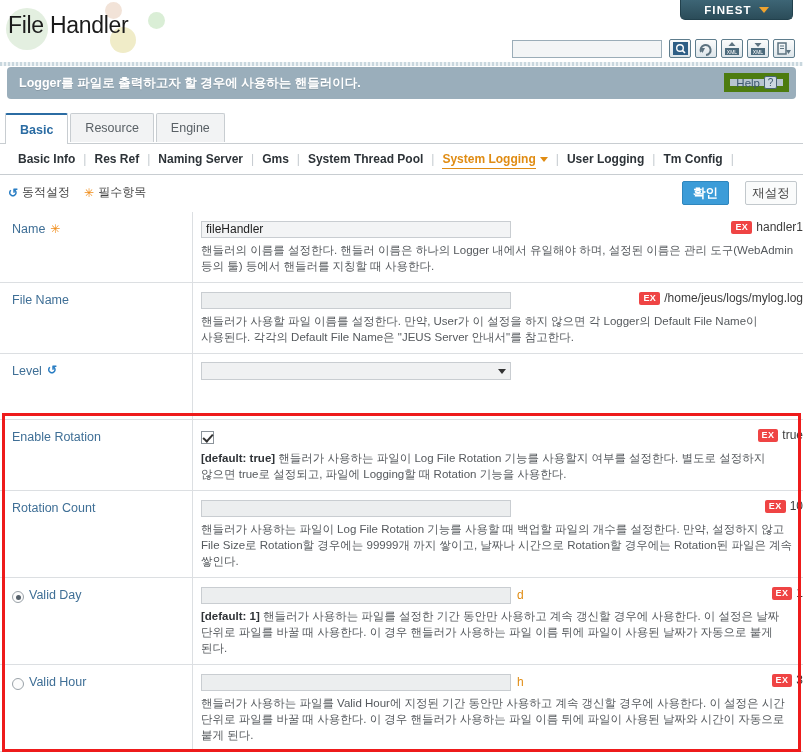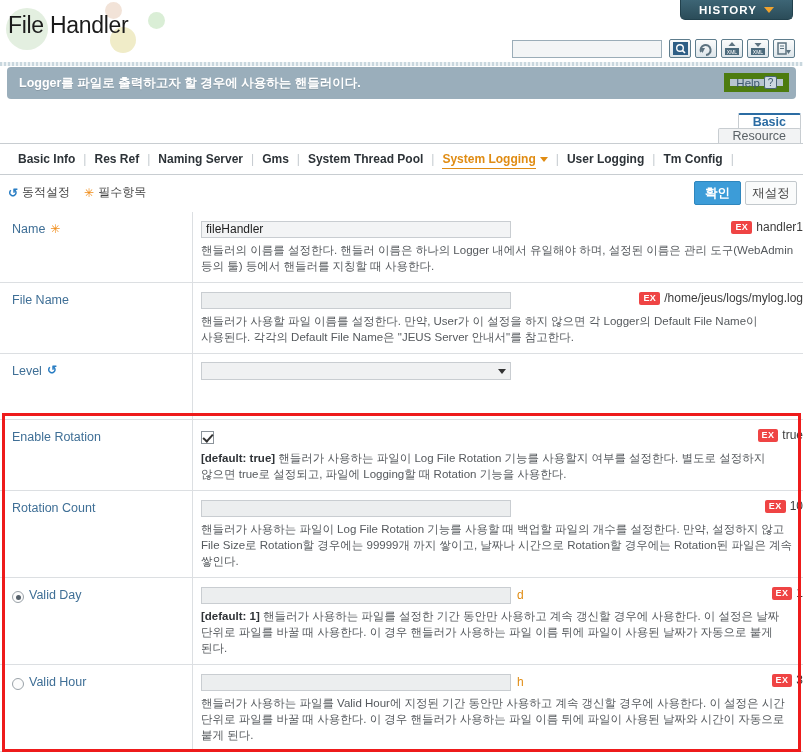--- a/index.html
+++ b/index.html
@@ -103,21 +103,21 @@
     font-size:10px;color:#3c586e;display:flex;align-items:center;justify-content:center;
     background:#ccd8e0;
   }
 
   
   .tabstrip {
     position:absolute; left:0; top:113px; width:803px; height:31px;
     border-bottom:1px solid #c8cdd1;
     background:#ffffff;
   }
-  .tabstrip .tabs { display:flex; height:31px; align-items:flex-end; padding-left:5px;flex-direction:column; }
+  .tabstrip .tabs { display:flex; height:31px; padding-left:5px; }
   .tab {
     height:29px; min-width:60px; padding:0 14px;
     display:flex;align-items:center;justify-content:center;
     font-size:12.5px; color:#5a6166;
     background:#f2f3f4;
     border:1px solid #c8cdd1; border-bottom:none;
     margin-right:2px; cursor:pointer;
     border-radius:2px 2px 0 0;
   }
   .tab.active {
@@ -151,21 +151,21 @@
   
   .legend-row {
     position:absolute; left:0; top:175px; width:803px; height:37px;
     background:#ffffff;
   }
   .legend-items { position:absolute; left:8px; top:9px; display:flex; align-items:center; gap:14px; }
   .legend-item { display:flex; align-items:center; gap:4px; font-size:12px; color:#444; }
   .ic-dyn { color:#2a7ec4; font-size:12px; font-weight:bold; }
   .ic-req { color:#f08c19; font-size:12px; }
 
-  .legend-btns { position:absolute; right:6px; top:6px; display:flex; gap:4px; }
+  .legend-btns { position:absolute; right:6px; top:6px; display:flex; gap:16px; }
   .btn-primary {
     width:47px;height:24px; background:#3c9cd8; color:#fff;
     border:1px solid #2f86bd; font-size:12.5px; font-weight:bold;
     display:flex;align-items:center;justify-content:center; cursor:pointer;
     border-radius:2px;
   }
   .btn-secondary {
     width:52px;height:24px; background:#fafbfb; color:#444;
     border:1px solid #c2c8cc; font-size:12.5px;
     display:flex;align-items:center;justify-content:center; cursor:pointer;
@@ -270,21 +270,21 @@
 
   <div class="top-header">
     <div class="deco-circle deco-1"></div>
     <div class="deco-circle deco-2"></div>
     <div class="deco-circle deco-3"></div>
     <div class="deco-circle deco-4"></div>
 
     <div class="page-title">File Handler</div>
 
     <div class="history-tab">
-      <span class="ht-label">HISTORY</span>
+      <span class="ht-label">FINEST</span>
       <span class="ht-caret"></span>
     </div>
 
     <div class="toolbar">
       <input class="toolbar-input" type="text" value="" placeholder="" style="">
       <div class="tb-btn">
         <svg width="15" height="13" viewBox="0 0 15 13">
           <rect x="0" y="0" width="15" height="13" fill="#2f5f86"></rect>
           <circle cx="7" cy="6" r="3.3" fill="none" stroke="#ffffff" stroke-width="1.4"></circle>
           <line x1="9.4" y1="8.4" x2="12" y2="11" stroke="#ffffff" stroke-width="1.6"></line>

